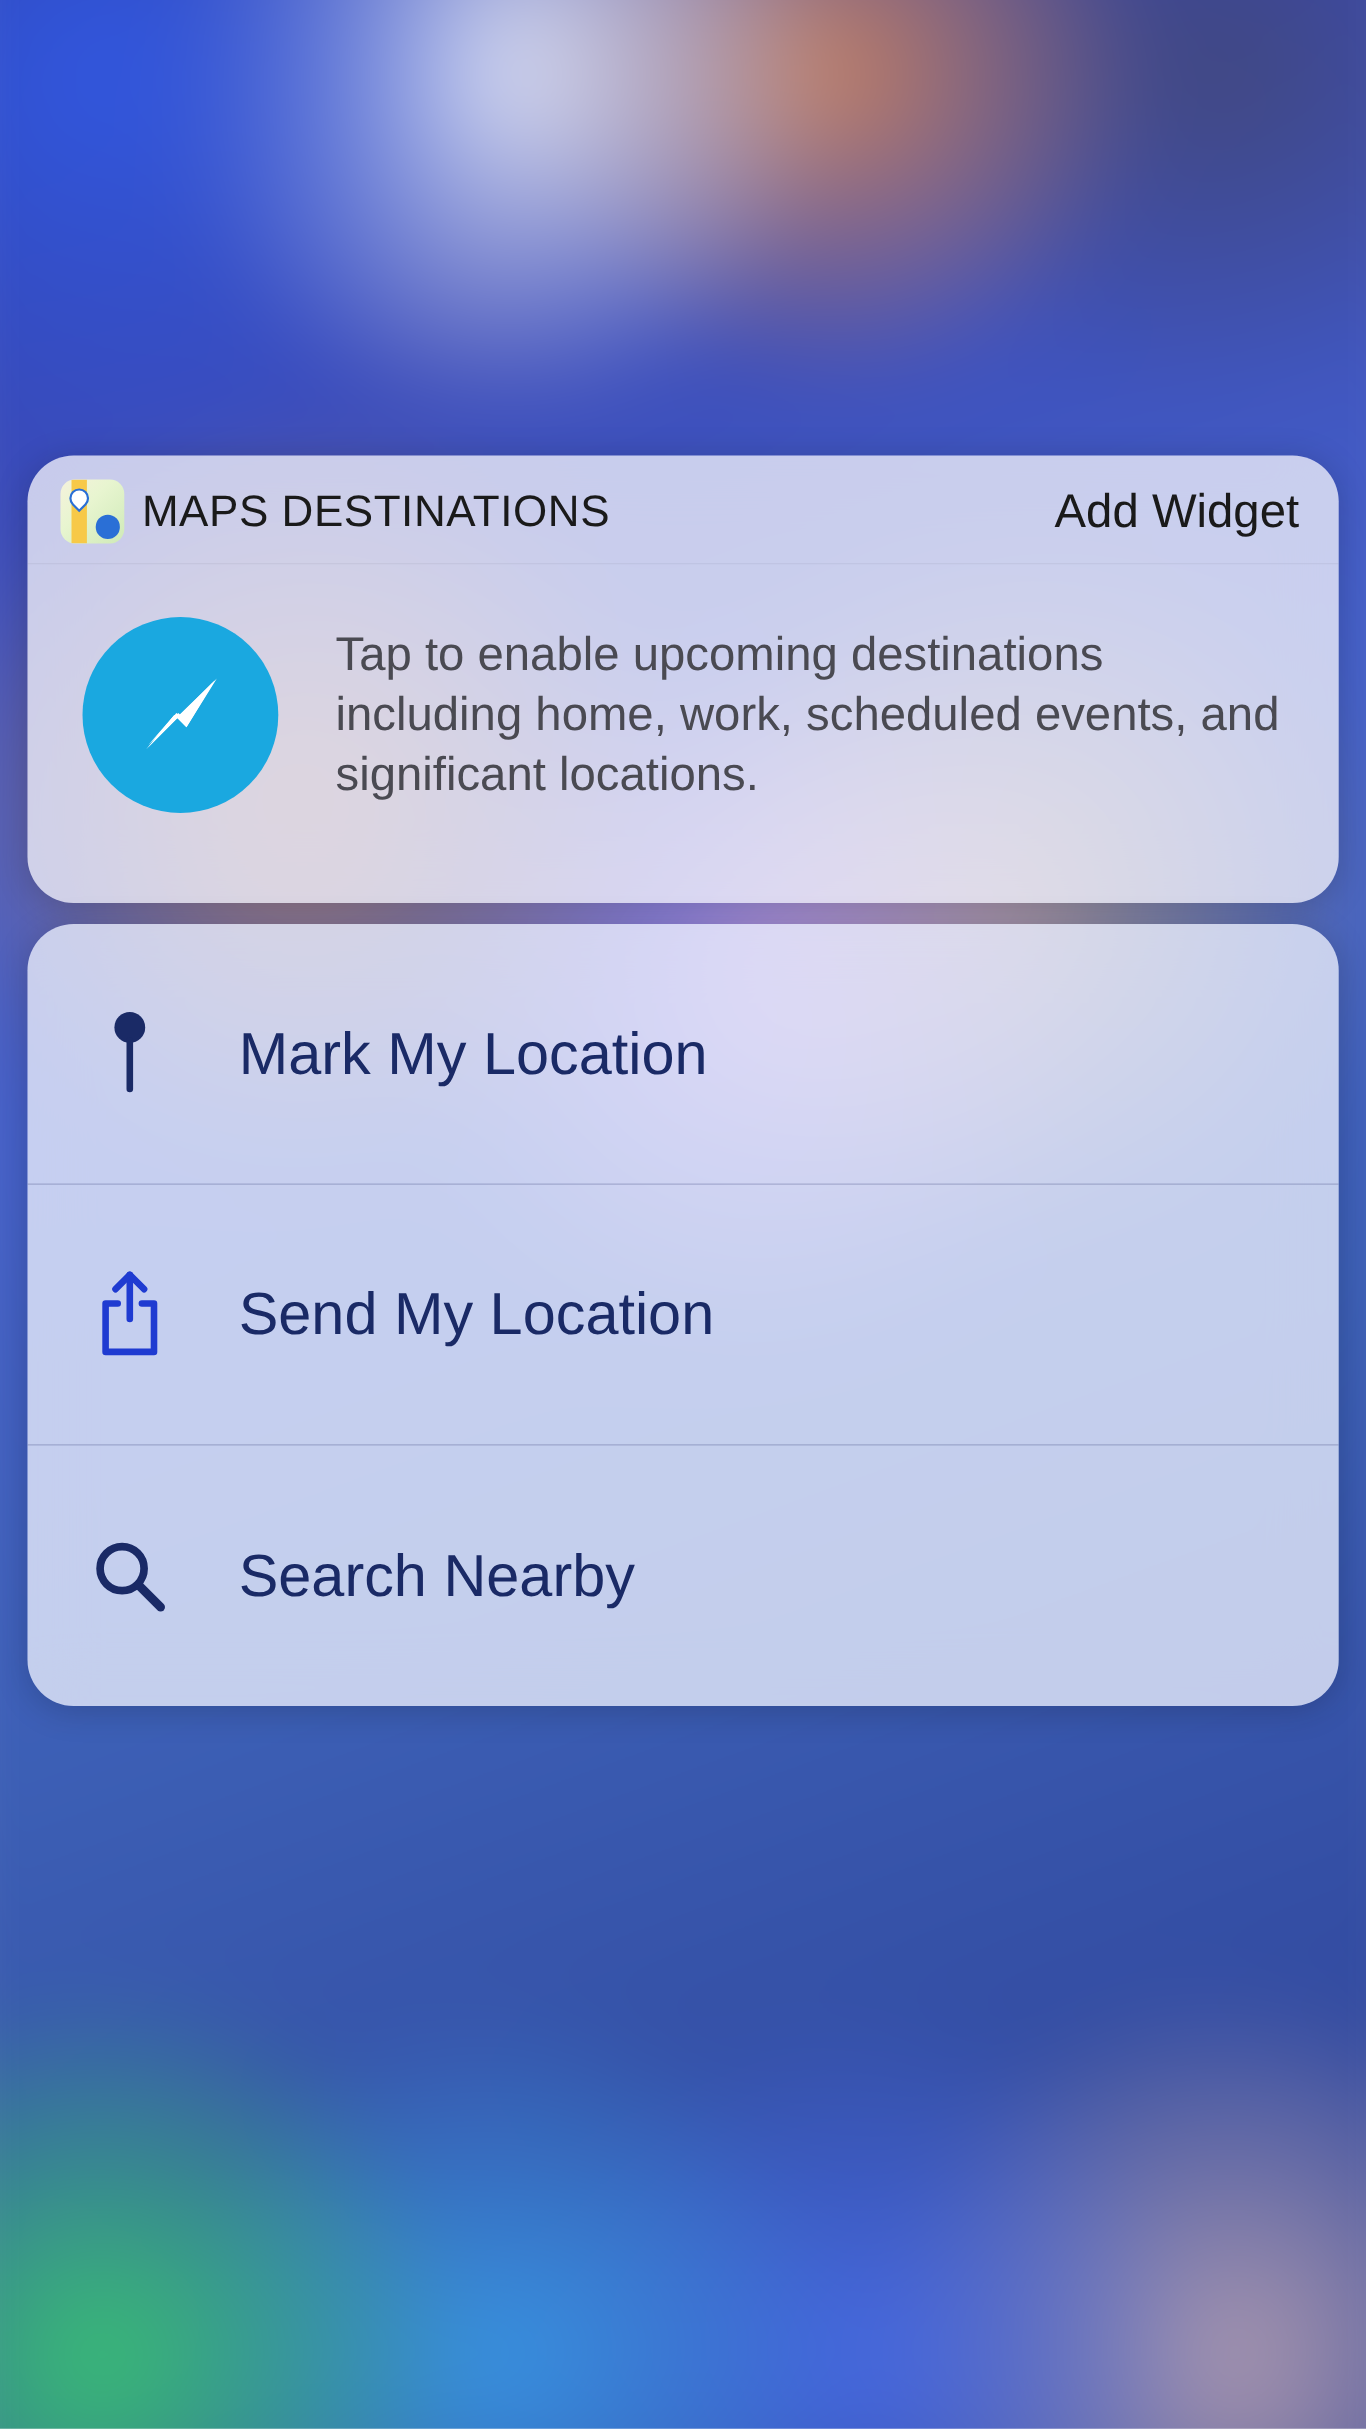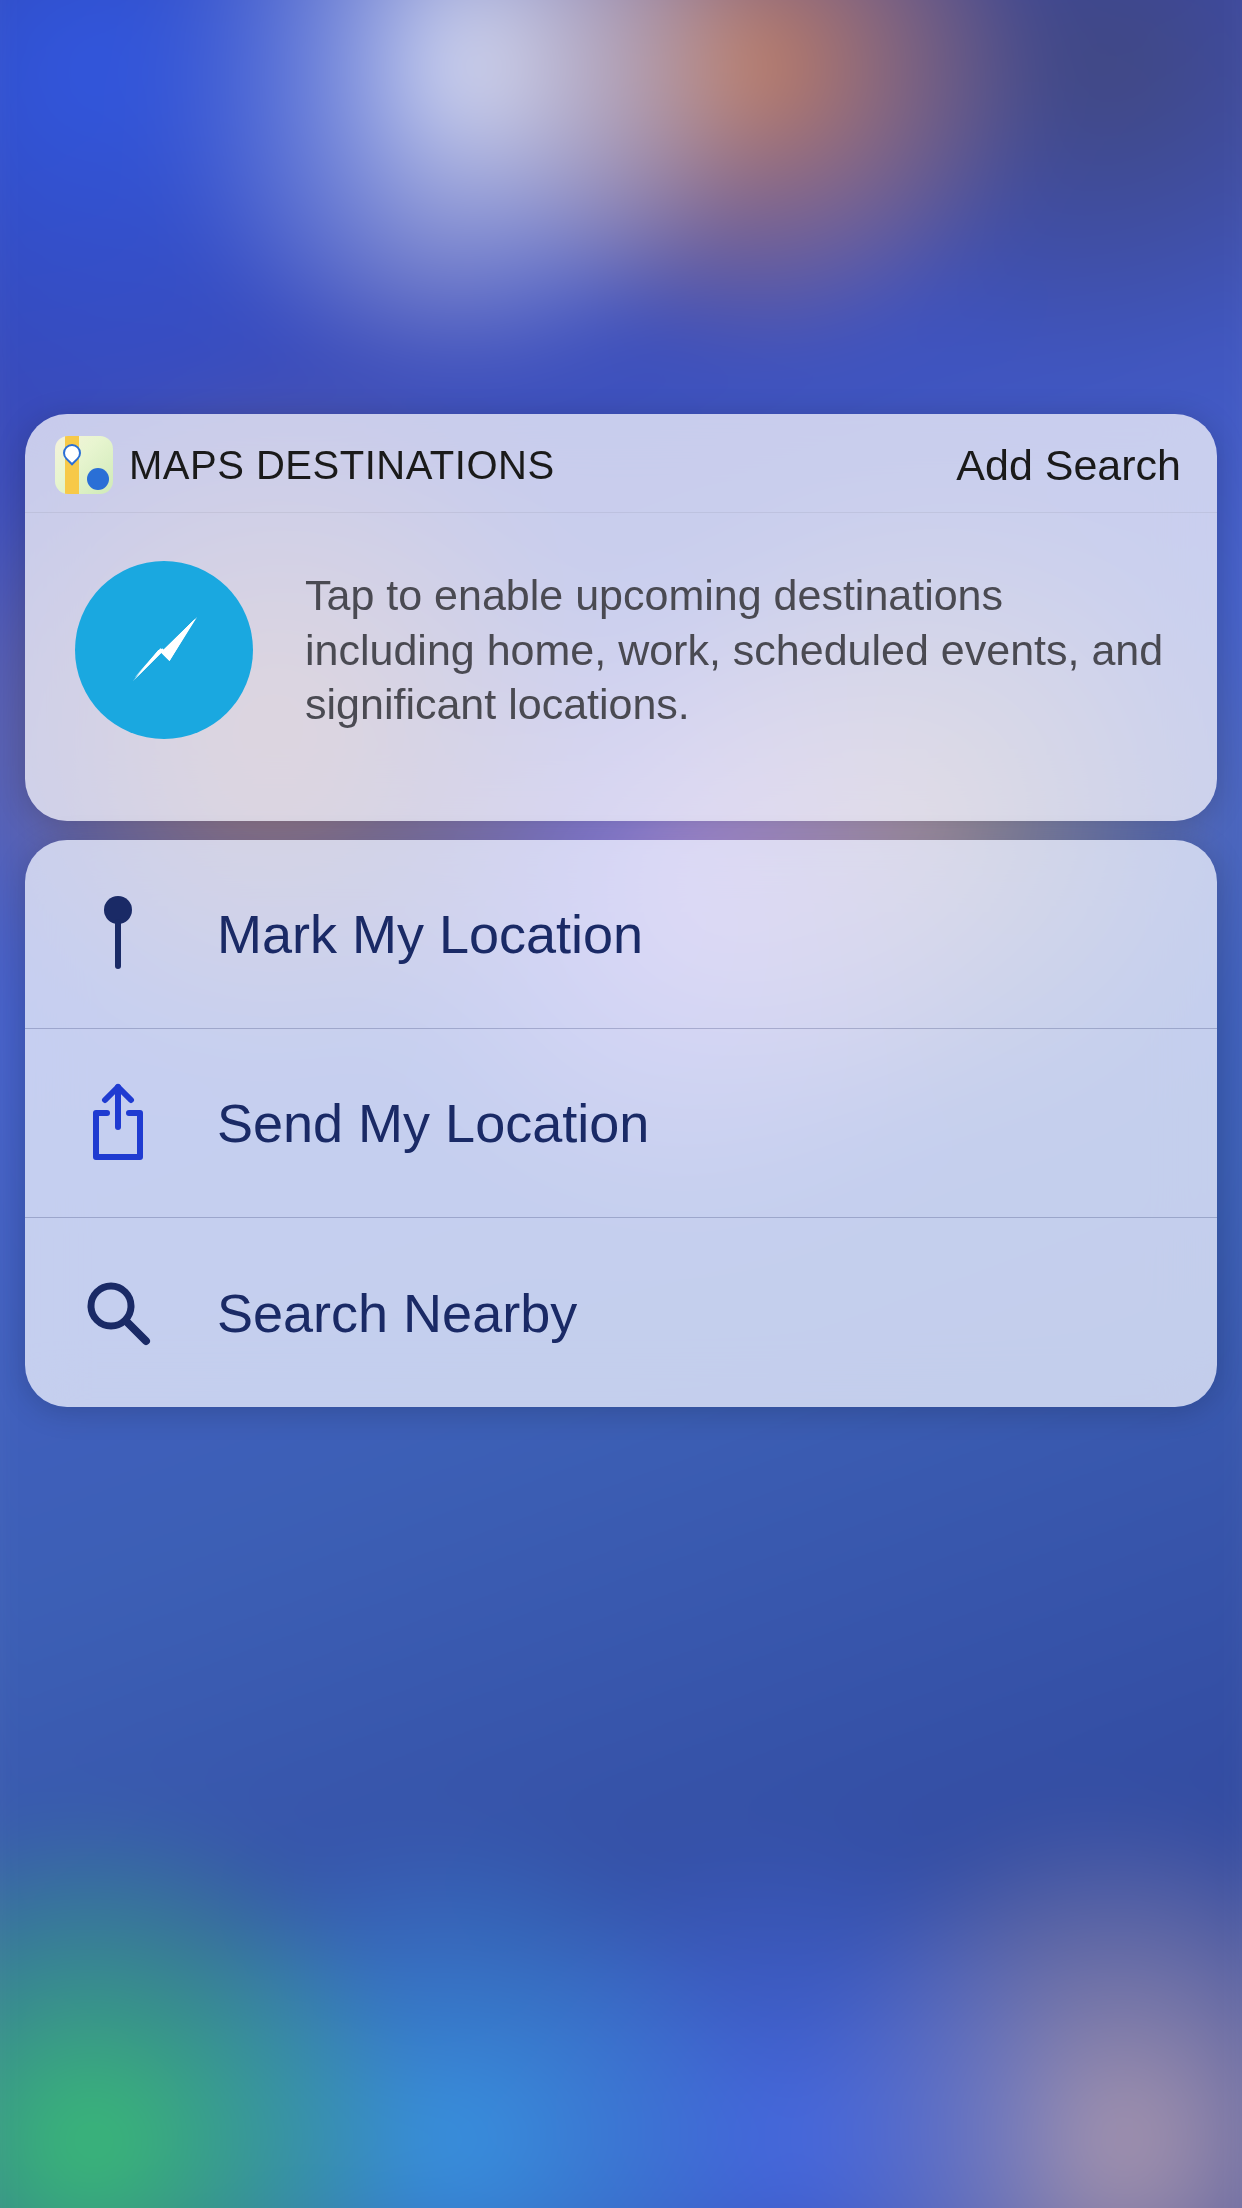--- a/index.html
+++ b/index.html
@@ -147,21 +147,21 @@
       backdrop-filter: blur(30px);
       border-radius: 42px;
       overflow: hidden;
       box-shadow: 0 4px 30px rgba(0,0,0,0.18);
     }
 
     .action-item {
       display: flex;
       align-items: center;
       padding: 0 40px 0 58px;
-      height: 189px;
+      height: 237px;
       gap: 64px;
       border-bottom: 1.5px solid rgba(50, 60, 110, 0.28);
     }
     .action-item:last-child {
       border-bottom: none;
     }
 
     .action-icon-slot {
       width: 70px;
       display: flex;
@@ -184,21 +184,21 @@
 <div class="content-wrap">
 
   <div class="widget-card">
     <div class="widget-header">
       <div class="widget-header-left">
         <div class="app-icon">
           <span class="pin"></span>
         </div>
         <span class="widget-title">MAPS DESTINATIONS</span>
       </div>
-      <span class="add-widget">Add Search</span>
+      <span class="add-widget">Add Widget</span>
     </div>
     <div class="widget-body">
       <div class="location-circle">
         <svg width="92" height="92" viewBox="0 0 100 100">
           <path d="M 18 82 L 82 18 L 60 60 L 50 50 Z" fill="none"></path>
           <path d="M 20 80 L 82 18 L 58 58 L 48 48 Z" fill="#ffffff"></path>
           <path d="M 18 80 L 84 16 L 56 62 L 44 50 Z" fill="#ffffff"></path>
           <polygon points="18,82 84,16 58,56 46,48" fill="#ffffff"></polygon>
           <polygon points="16,84 86,14 56,62 44,50" fill="#ffffff"></polygon>
         </svg>

